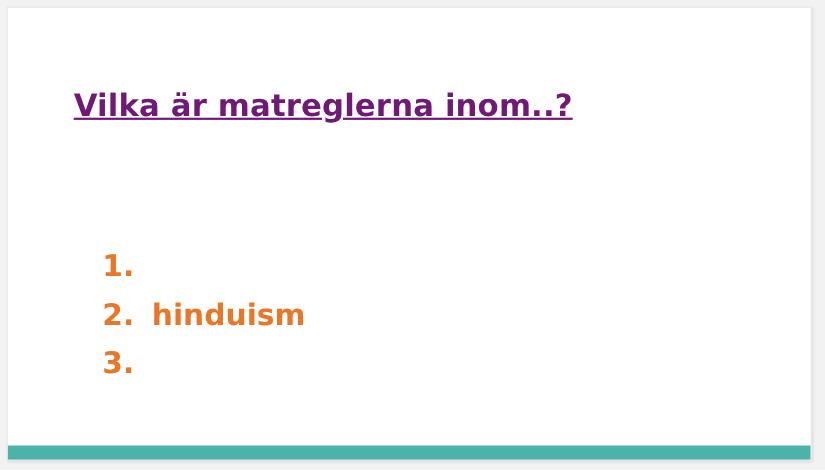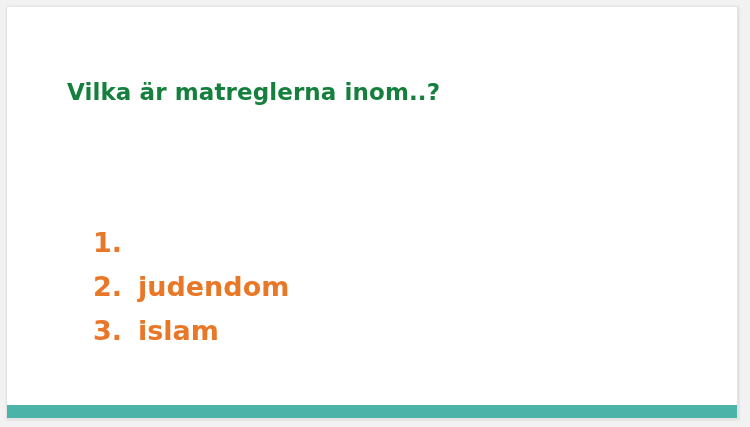--- a/index.html
+++ b/index.html
@@ -34,26 +34,27 @@
     top: 0;
     right: 0;
     bottom: 0;
   }
 
   
   .slide-title {
     position: absolute;
     left: 60px;
     top: 72px;
-    font-size: 23px;
+    font-size: 28px;
     font-weight: bold;
-    color: #15803d;
+    color: #701a75;
     letter-spacing: 0.1px;
     white-space: nowrap;
     line-height: 1.2;
+    text-decoration: underline;
   }
 
   
   .slide-list {
     position: absolute;
     left: 86px;
     top: 214px;
     margin: 0;
     padding: 0;
     list-style: none;
@@ -94,23 +95,22 @@
   <div class="slide-body">
 
     <div class="slide-title">Vilka är matreglerna inom..?</div>
 
     <ol class="slide-list">
       <li class="list-item">
         <span class="item-number">1.</span>
       </li>
       <li class="list-item">
         <span class="item-number">2.</span>
-        <span class="item-label">judendom</span>
+        <span class="item-label">hinduism</span>
       </li>
       <li class="list-item">
         <span class="item-number">3.</span>
-        <span class="item-label">islam</span>
       </li>
     </ol>
 
     <div class="accent-bar"></div>
   </div>
 </div>
 
 </body></html>

